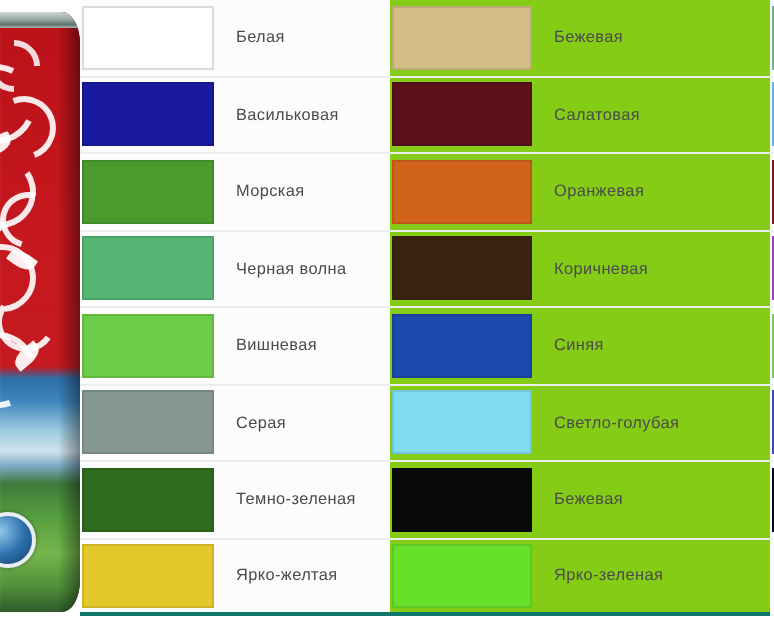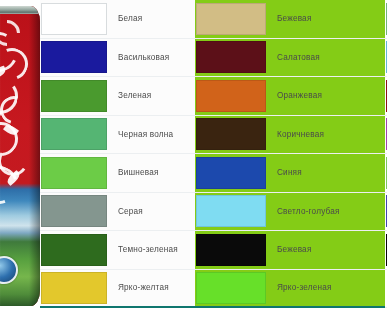--- a/index.html
+++ b/index.html
@@ -233,21 +233,21 @@
       <div class="color-row">
         <span class="swatch is-white" style="background-color: rgb(255, 255, 255);"></span>
         <span class="color-name">Белая</span>
       </div>
       <div class="color-row">
         <span class="swatch" style="background-color: rgb(26, 26, 158);"></span>
         <span class="color-name">Васильковая</span>
       </div>
       <div class="color-row">
         <span class="swatch" style="background-color: rgb(74, 154, 46);"></span>
-        <span class="color-name">Зеленая</span>
+        <span class="color-name">Морская</span>
       </div>
       <div class="color-row">
         <span class="swatch" style="background-color: rgb(85, 181, 115);"></span>
         <span class="color-name">Черная волна</span>
       </div>
       <div class="color-row">
         <span class="swatch" style="background-color: rgb(108, 204, 71);"></span>
         <span class="color-name">Вишневая</span>
       </div>
       <div class="color-row">

